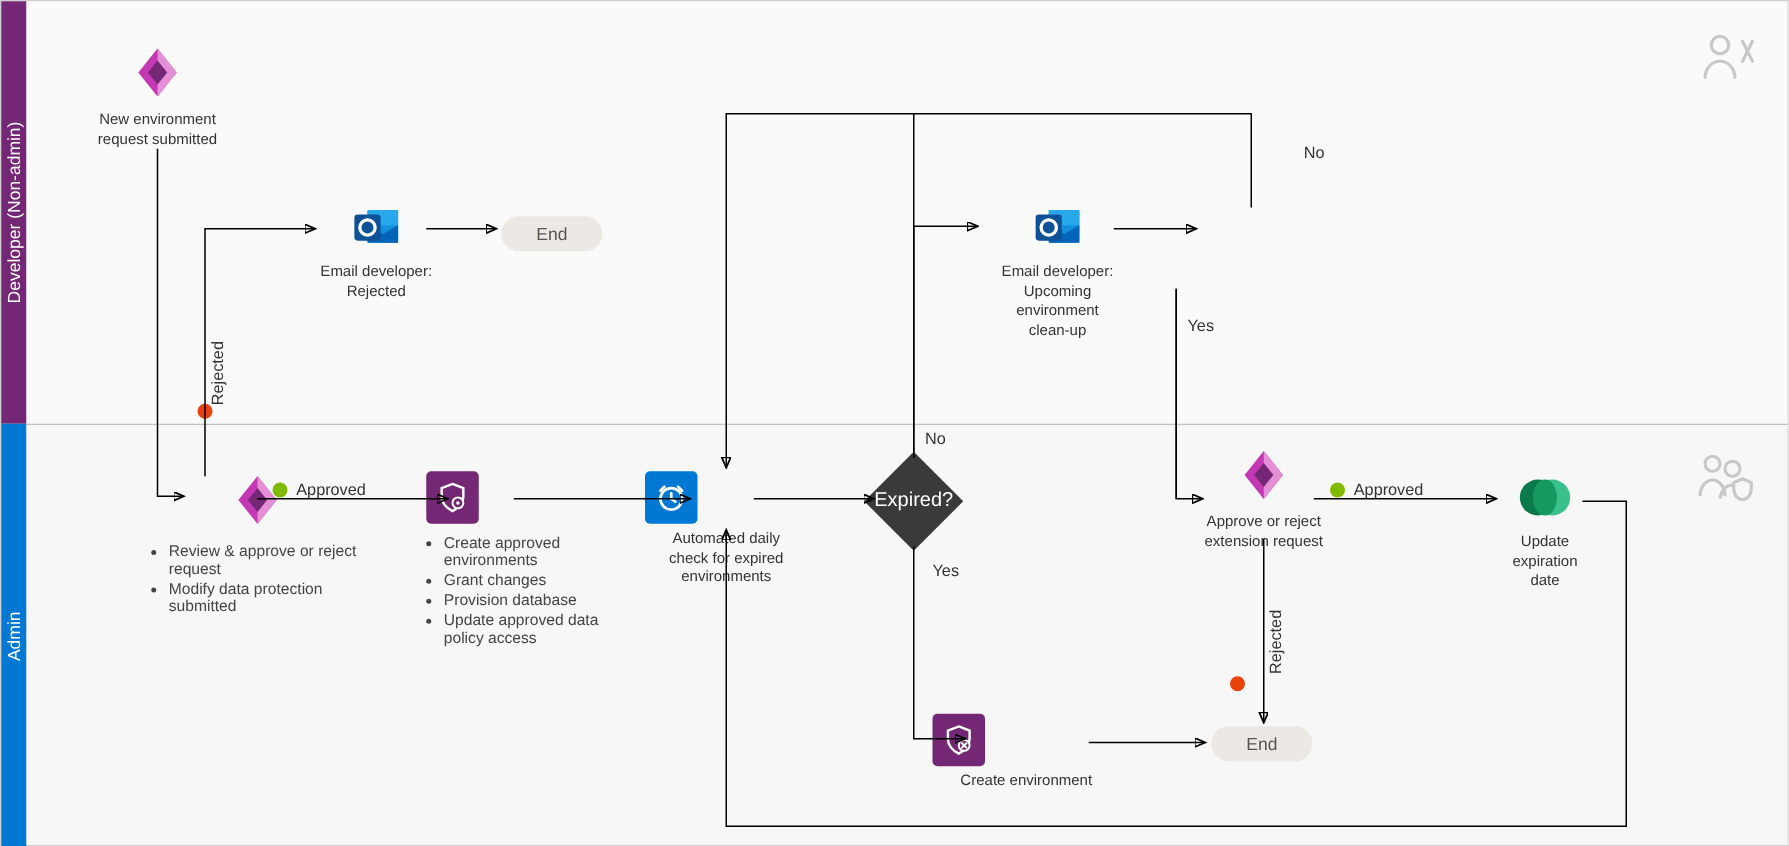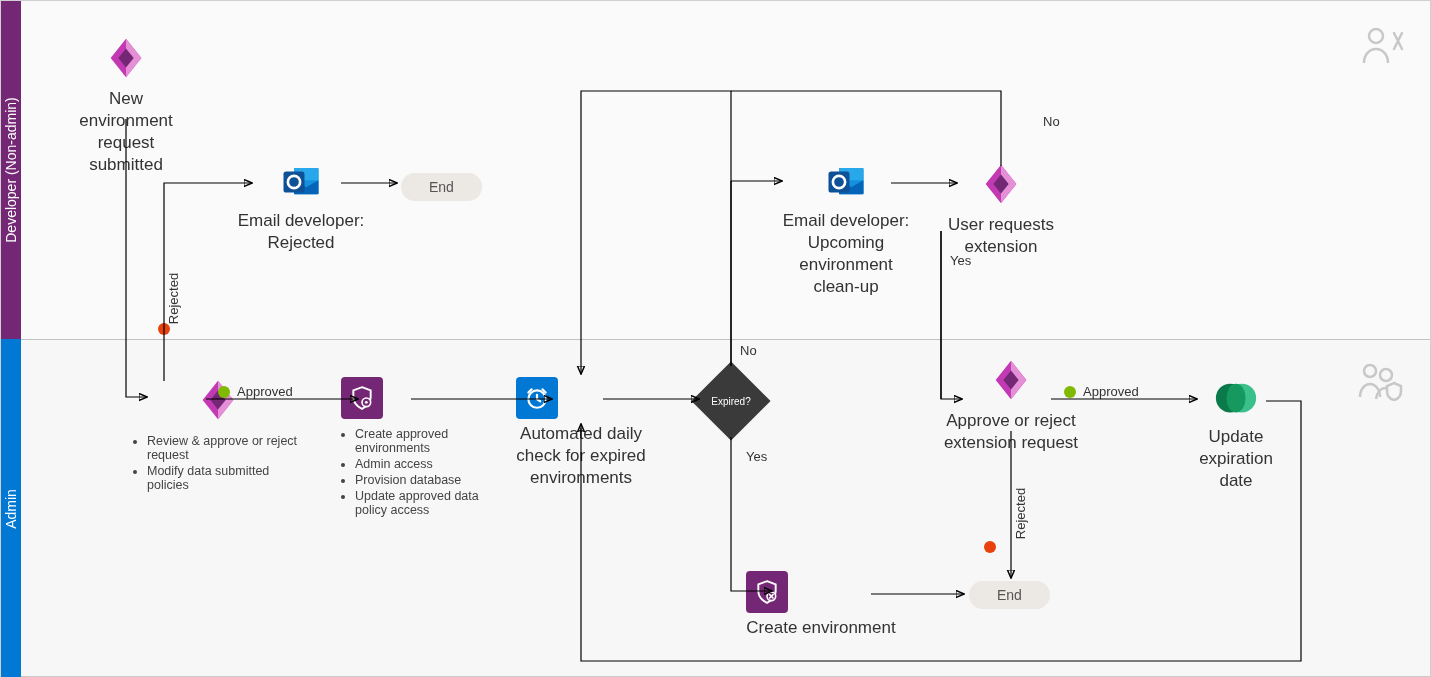--- a/index.html
+++ b/index.html
@@ -8,29 +8,29 @@
   .lane-label{position:absolute;left:0;width:20px;display:flex;align-items:center;justify-content:center;}
   .lane-label span{transform:rotate(-90deg);white-space:nowrap;color:#fff;font-size:14px;}
   .lane-dev{top:0;height:338px;background:#742774;}
   .lane-admin{top:338px;height:339px;background:#0078d4;}
   .lane-divider{position:absolute;left:20px;right:0;top:338px;border-top:1px solid #444;opacity:.3;}
   .lane-bg{position:absolute;left:20px;right:0;}
   .lane-bg.dev{top:0;height:338px;background:rgba(0,0,0,0.02);}
   .lane-bg.admin{top:338px;height:339px;background:rgba(0,0,0,0.03);}
 
   .node{position:absolute;text-align:center;}
-  .node .lbl{font-size:17px;line-height:1.3;color:#333;margin-top:4px;}
+  .node .lbl{font-size:12px;line-height:1.3;color:#333;margin-top:4px;}
   .bullets{text-align:left;font-size:12.5px;color:#444;margin-top:8px;padding-left:14px;}
   .bullets li{margin-bottom:2px;}
 
   .terminator{display:inline-block;background:#ece8e4;border-radius:20px;padding:6px 28px;font-size:14px;color:#555;}
   
   .diamond{position:absolute;width:80px;height:80px;}
   .diamond .dr{width:56px;height:56px;background:#3a3a3a;transform:rotate(45deg);margin:12px;}
-  .diamond .dt{position:absolute;inset:0;display:flex;align-items:center;justify-content:center;color:#fff;font-size:10px;}
+  .diamond .dt{position:absolute;inset:0;display:flex;align-items:center;justify-content:center;color:#fff;font-size:16px;}
 
   .edge-label{position:absolute;font-size:13px;color:#333;}
   .dot{position:absolute;width:12px;height:12px;border-radius:50%;}
   .dot.green{background:#7fba00;}
   .dot.red{background:#e8410b;}
 
   .role-icon{position:absolute;color:#c8c8c8;}
   svg.arrow{position:absolute;overflow:visible;}
   svg.arrow path,svg.arrow line{stroke:#000;stroke-width:1.2;fill:none;}
   .ah{fill:#000;}
@@ -101,49 +101,49 @@
           <circle cx="16" cy="24" r="7" fill="none" stroke="#fff" stroke-width="3"></circle>
         </svg>
     </span>
     <div class="lbl">Email developer:<br>Rejected</div>
   </div>
 
   <div class="node" style="left:400px;top:172px">
     <span class="terminator">End</span>
   </div>
 
-  <div class="node" style="left:132px;top:376px;width:170px;text-align:left">
+  <div class="node" style="left:120px;top:376px;width:170px;text-align:left">
     <div style="text-align:center">
       <span class="ic power">
         <svg viewBox="0 0 48 48" width="46" height="46">
             <path d="M24 4 L40 24 L24 44 L8 24 Z" fill="#c239b3"></path>
             <path d="M24 4 L40 24 L24 44 Z" fill="#e48fd6"></path>
             <path d="M24 14 L32 24 L24 34 L16 24 Z" fill="#742774"></path>
           </svg>
       </span>
     </div>
     <ul class="bullets">
       <li>Review &amp; approve or reject request</li>
-      <li>Modify data submitted policies</li>
+      <li>Modify data protection submitted</li>
     </ul>
   </div>
 
   <div class="node" style="left:340px;top:376px;width:170px;text-align:left">
     <div style="text-align:center">
       <span class="shield">
         <svg width="26" height="26" viewBox="0 0 24 24">
             <path d="M12 2 L20 5 V11 C20 16 16 20 12 22 C8 20 4 16 4 11 V5 Z" fill="none" stroke="#fff" stroke-width="1.8"></path>
             <circle cx="16" cy="16" r="4" fill="#742774" stroke="#fff" stroke-width="1.5"></circle>
             <circle cx="16" cy="16" r="1.3" fill="#fff"></circle>
           </svg>
       </span>
     </div>
     <ul class="bullets">
       <li>Create approved environments</li>
-      <li>Admin access</li>
+      <li>Grant changes</li>
       <li>Provision database</li>
       <li>Update approved data policy access</li>
     </ul>
   </div>
 
   <div class="node" style="left:515px;top:376px;width:130px">
     <span class="clock">
       <svg width="26" height="26" viewBox="0 0 24 24">
           <circle cx="12" cy="13" r="8" fill="none" stroke="#fff" stroke-width="2"></circle>
           <path d="M12 9v4l3 2M7 4l-3 3M17 4l3 3" stroke="#fff" stroke-width="2" fill="none" stroke-linecap="round"></path>
@@ -163,30 +163,20 @@
           <rect x="16" y="8" width="28" height="30" rx="2" fill="#1490df"></rect>
           <rect x="16" y="8" width="28" height="14" fill="#28a8ea"></rect>
           <path d="M16 22 L30 30 L44 22 V38 H16 Z" fill="#0364b8"></path>
           <rect x="4" y="12" width="24" height="24" rx="3" fill="#0f5197"></rect>
           <circle cx="16" cy="24" r="7" fill="none" stroke="#fff" stroke-width="3"></circle>
         </svg>
     </span>
     <div class="lbl">Email developer:<br>Upcoming<br>environment<br>clean-up</div>
   </div>
 
-  <div class="node" style="left:940px;top:160px;width:120px">
-    <span class="ic power">
-      <svg viewBox="0 0 48 48" width="46" height="46">
-          <path d="M24 4 L40 24 L24 44 L8 24 Z" fill="#c239b3"></path>
-          <path d="M24 4 L40 24 L24 44 Z" fill="#e48fd6"></path>
-          <path d="M24 14 L32 24 L24 34 L16 24 Z" fill="#742774"></path>
-        </svg>
-    </span>
-    <div class="lbl">User requests<br>extension</div>
-  </div>
 
   <div class="node" style="left:940px;top:356px;width:140px">
     <span class="ic power">
       <svg viewBox="0 0 48 48" width="46" height="46">
           <path d="M24 4 L40 24 L24 44 L8 24 Z" fill="#c239b3"></path>
           <path d="M24 4 L40 24 L24 44 Z" fill="#e48fd6"></path>
           <path d="M24 14 L32 24 L24 34 L16 24 Z" fill="#742774"></path>
         </svg>
     </span>
     <div class="lbl">Approve or reject<br>extension request</div>

